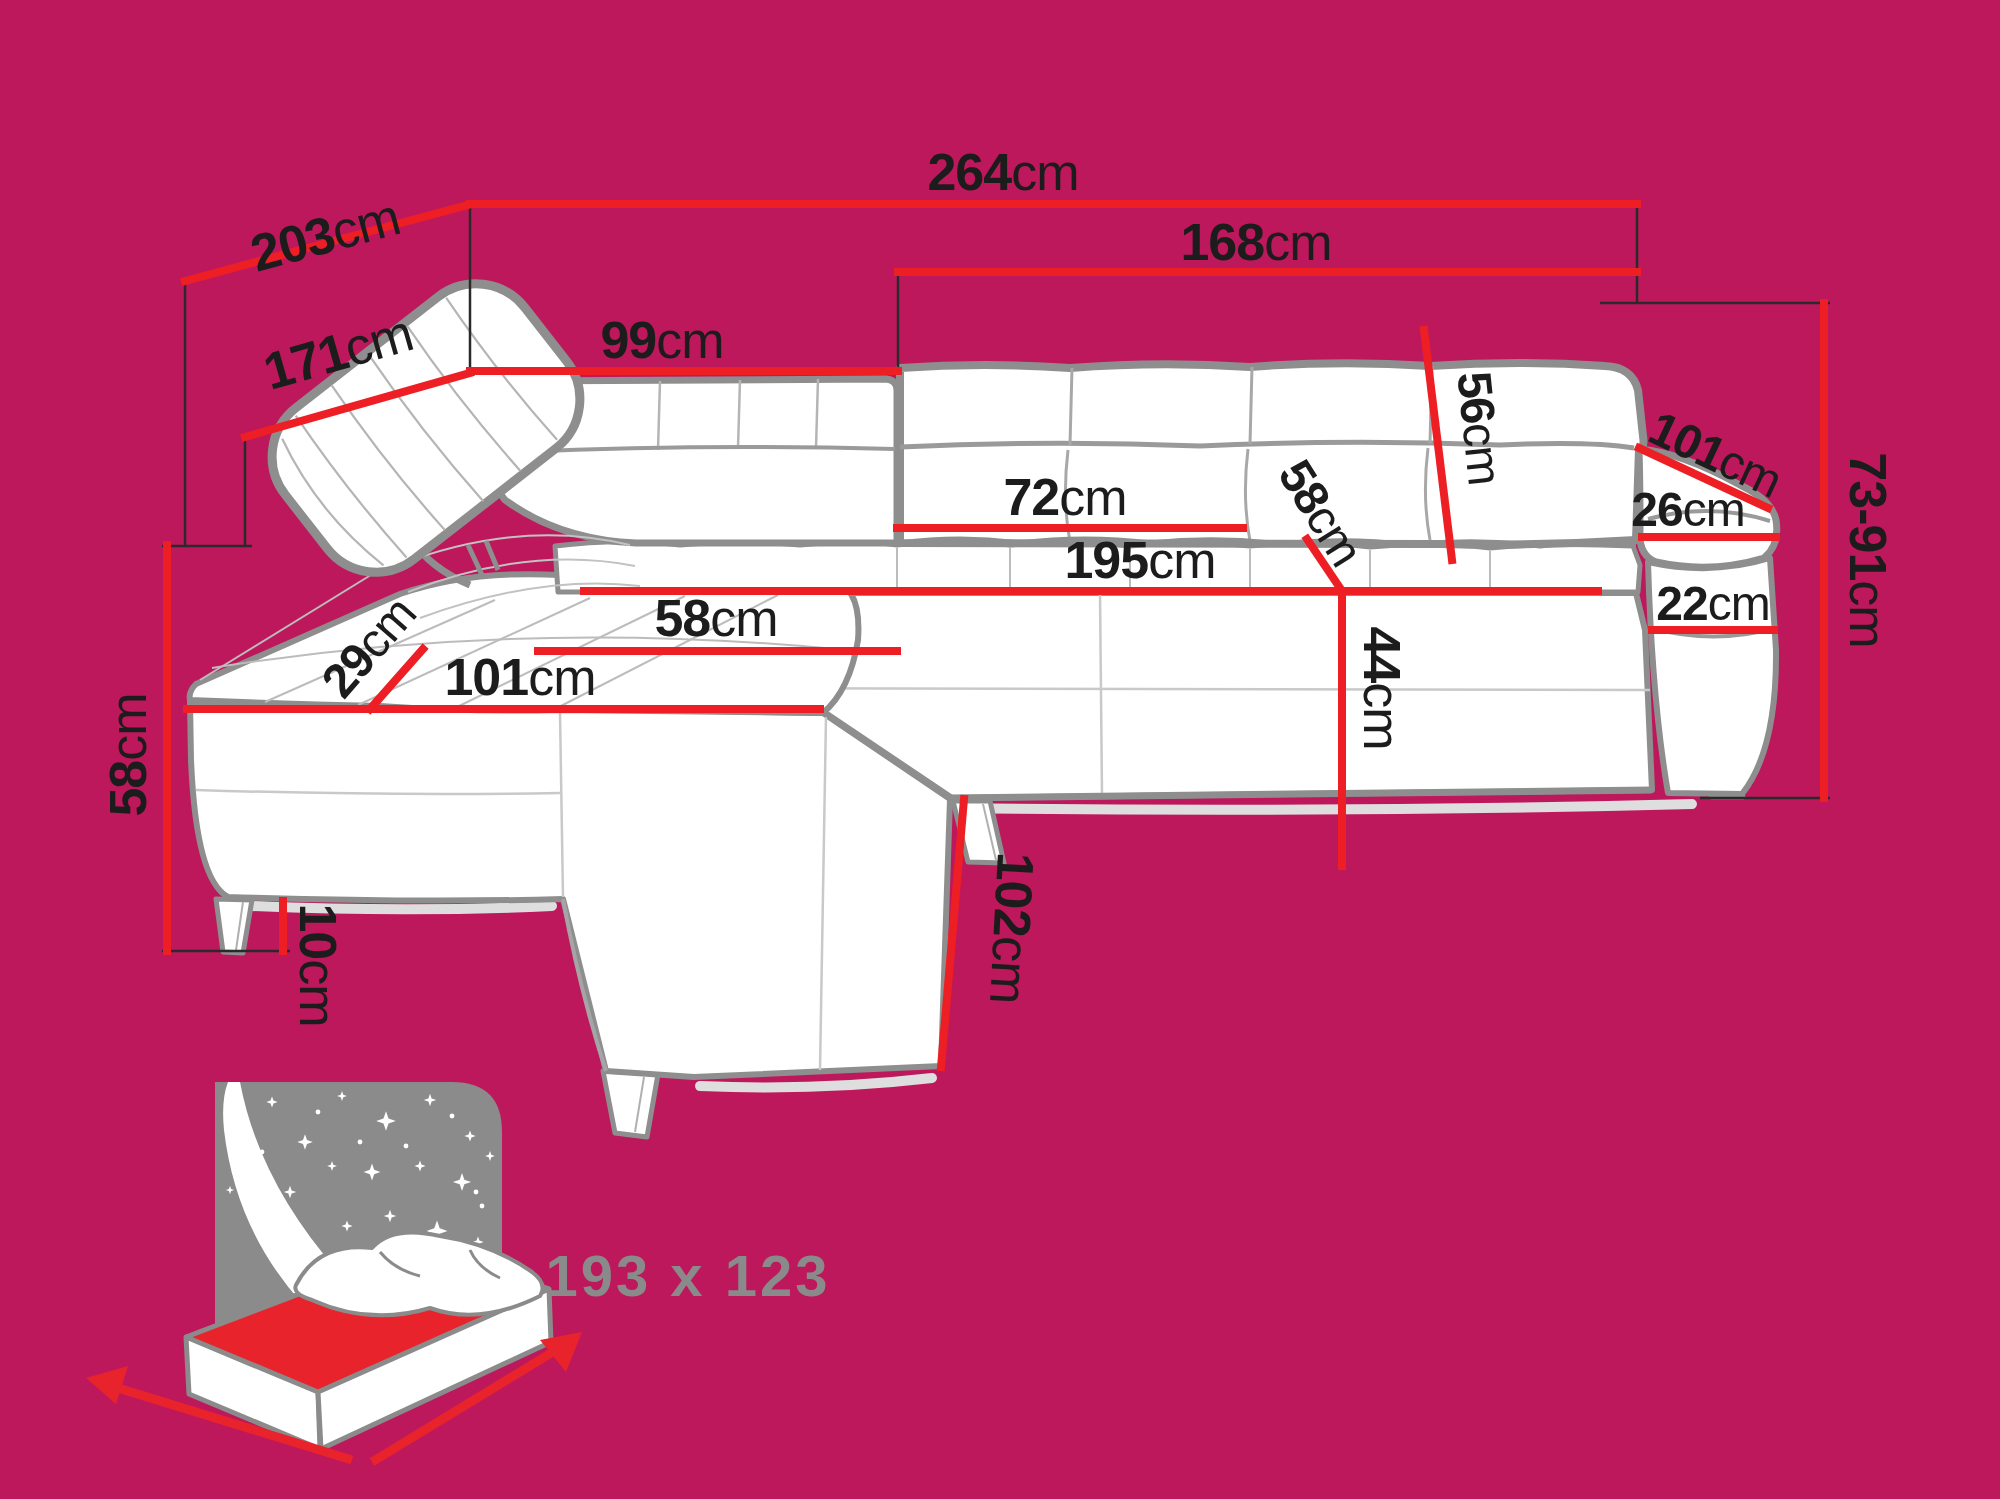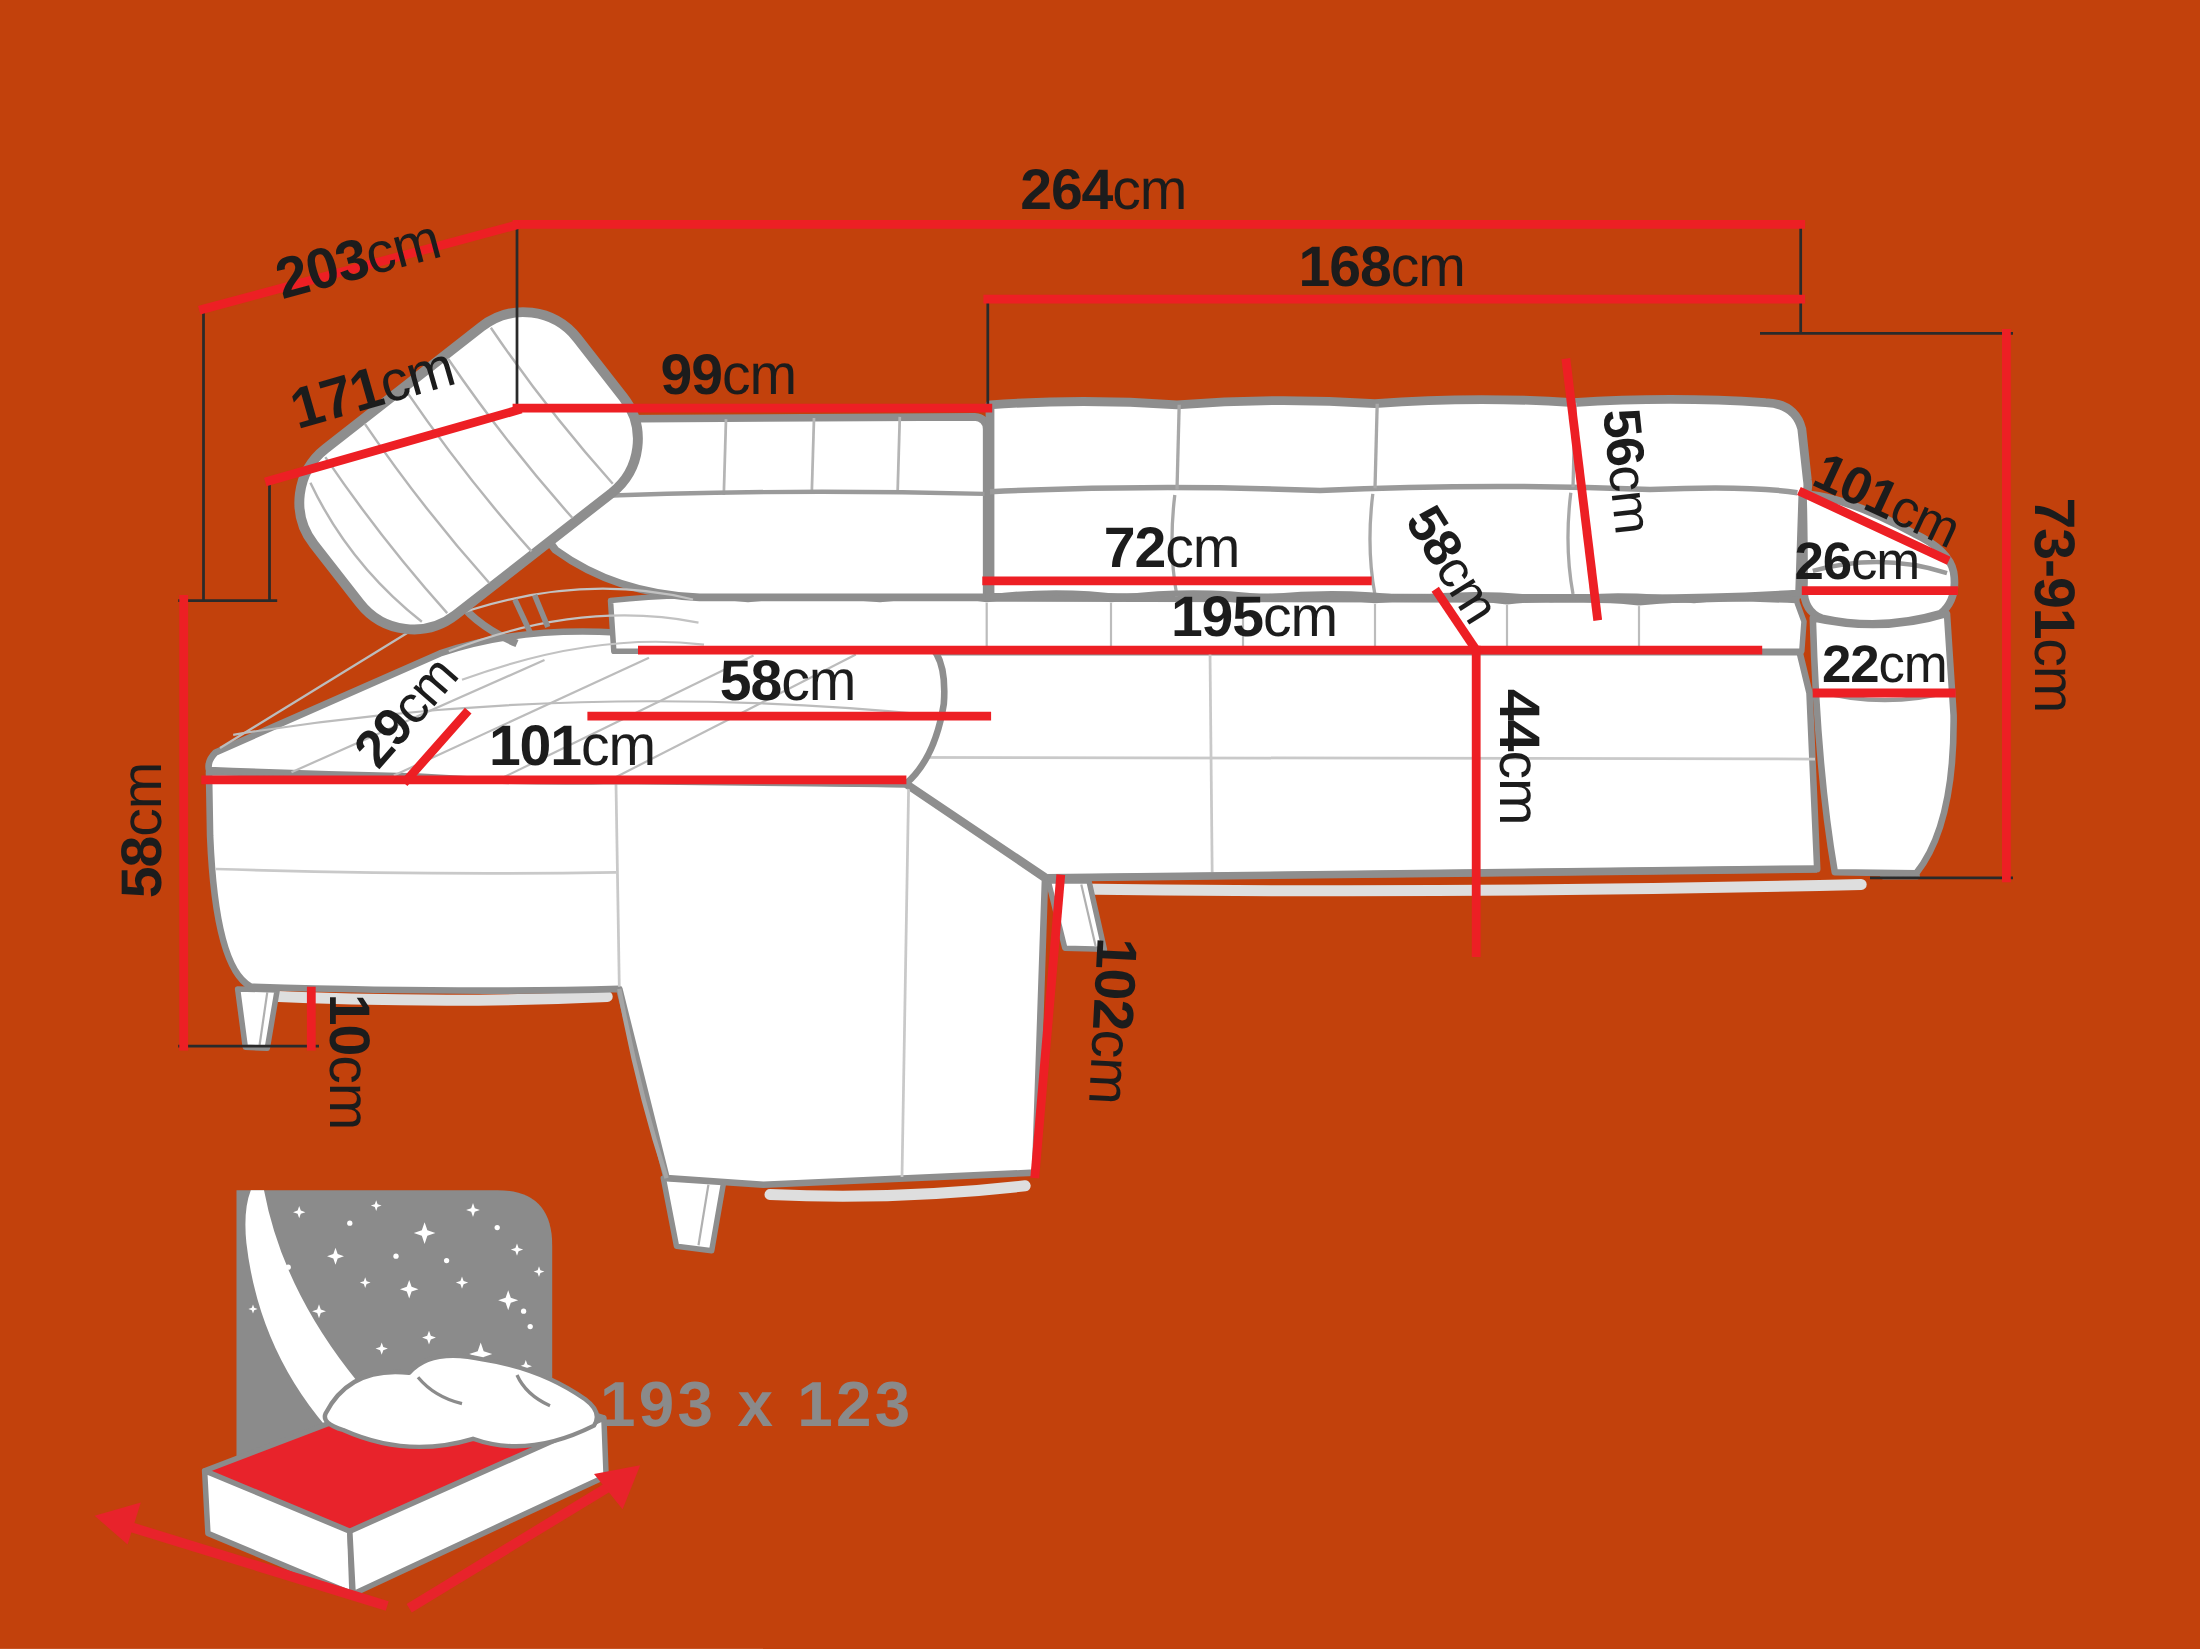--- a/index.html
+++ b/index.html
@@ -1,16 +1,16 @@
 <!DOCTYPE html>
 <html><head>
 <meta charset="utf-8">
 <style>
   html,body{margin:0;padding:0;background:#ffffff;}
-  .canvas{position:relative;width:2000px;height:1499px;background:#c2410c;overflow:hidden;
+  .canvas{position:relative;width:2000px;height:1499px;background:#be185d;overflow:hidden;
           font-family:"Liberation Sans", sans-serif;}
   svg{position:absolute;left:0;top:0;}
   text{fill:#1c1c1c;}
   .num{font-weight:bold;}
   .unit{font-weight:normal;}
   .dim{font-size:52px;letter-spacing:-1px;}
   .dim-sm{font-size:48px;letter-spacing:-1px;}
   .sleep-label{font-size:58px;font-weight:bold;fill:#8a8a8a;letter-spacing:3px;}
 </style>
 </head>

